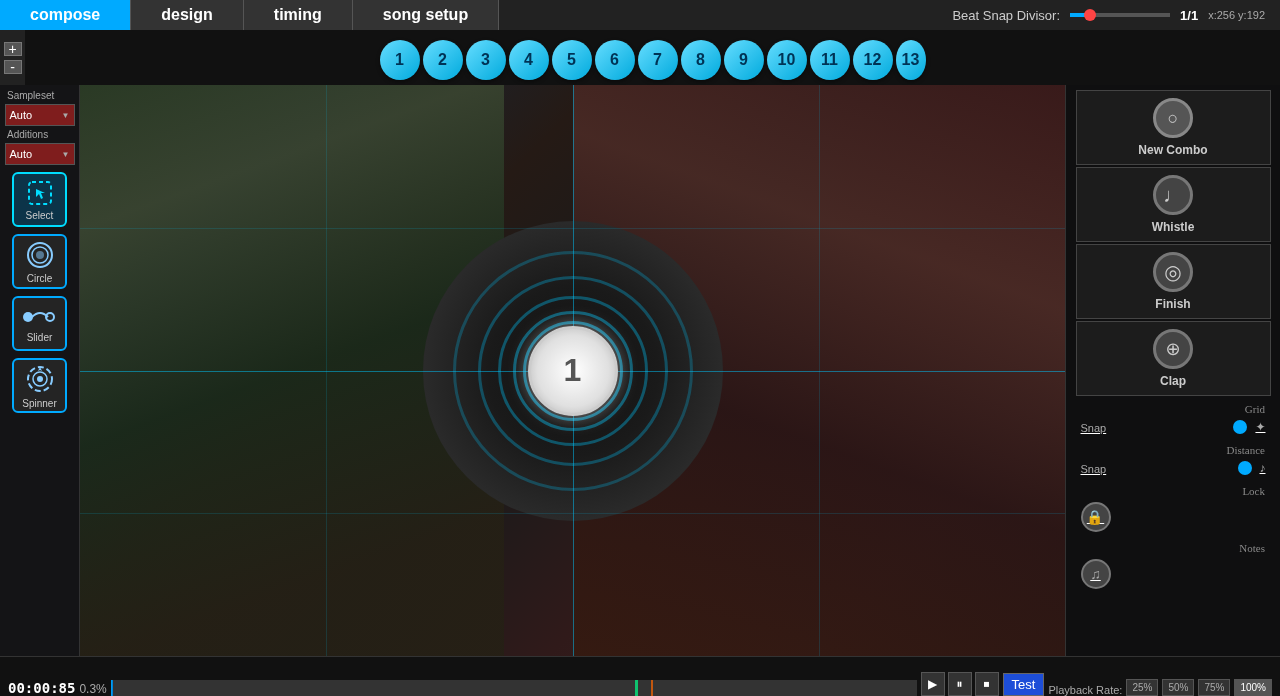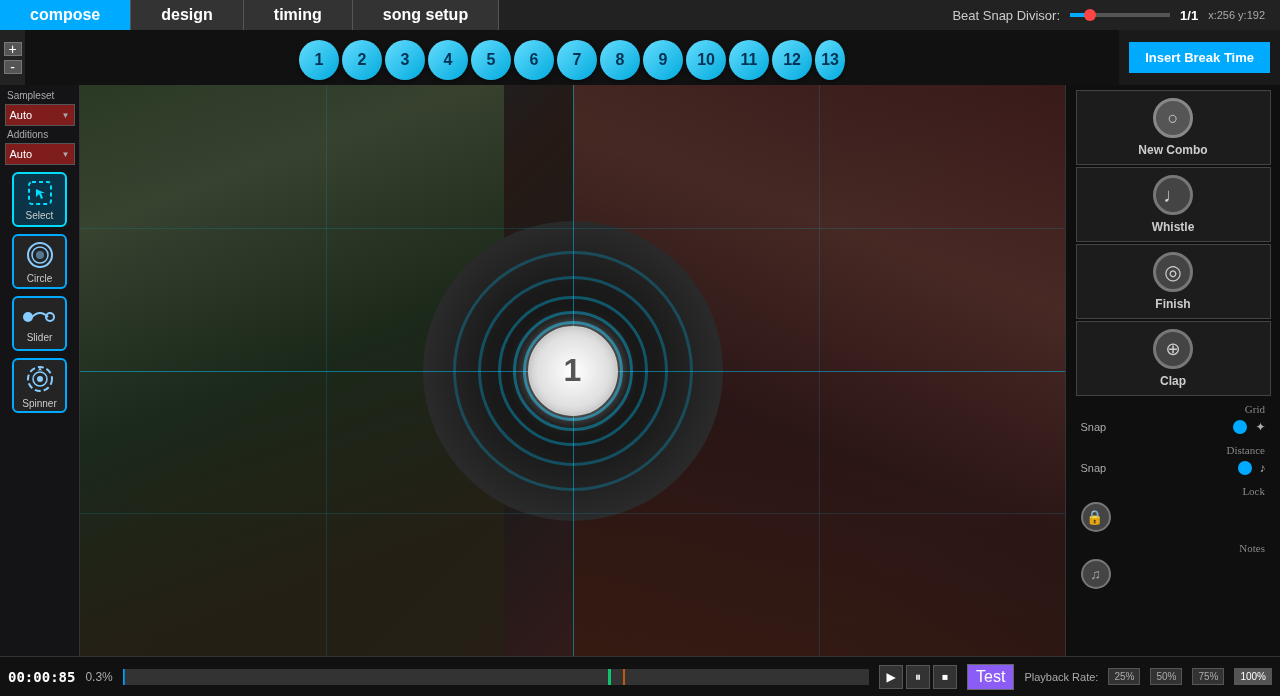--- a/index.html
+++ b/index.html
@@ -315,23 +315,24 @@
       font-size: 11px;
       color: #888;
       align-self: flex-end;
       margin-right: 10px;
       margin-top: 5px;
       font-family: Liberation Serif, serif;
     }
     .snap-row {
       width: 195px;
       display: flex;
-      align-items: center;
+      align-items: flex-end;
       justify-content: space-between;
       padding: 3px 5px;
+      text-decoration: underline;
     }
     .snap-label {
       font-size: 11px;
       color: #aaa;
     }
     .snap-radio-group {
       display: flex;
       gap: 8px;
       align-items: center;
     }
@@ -354,23 +355,23 @@
     }
 
     
     #bottom-bar {
       position: absolute;
       bottom: 0; left: 0; right: 0;
       height: 40px;
       background: #111;
       border-top: 1px solid #333;
       display: flex;
-      align-items: center;
+      align-items: flex-end;
       padding: 0 8px;
-      gap: 10px;
+      gap: 4px;
       z-index: 90;
     }
     .time-display {
       font-size: 14px;
       font-weight: bold;
       color: #fff;
       font-family: monospace;
     }
     .progress-pct {
       font-size: 12px;
@@ -399,25 +400,25 @@
       background: #333;
       border: 1px solid #555;
       display: flex;
       align-items: center;
       justify-content: center;
       cursor: pointer;
       font-size: 12px;
       color: #fff;
     }
     .test-btn {
-      background: #8b5cf6;
+      background: #1d4ed8;
       border: 1px solid #666;
       color: #fff;
       padding: 3px 8px;
-      font-size: 16px;
+      font-size: 13px;
       cursor: pointer;
     }
     .playback-rate-label {
       font-size: 11px;
       color: #aaa;
     }
     .rate-btn {
       background: #333;
       border: 1px solid #555;
       color: #aaa;
@@ -495,21 +496,20 @@
       <div class="beat-ball">6</div>
       <div class="beat-ball">7</div>
       <div class="beat-ball">8</div>
       <div class="beat-ball">9</div>
       <div class="beat-ball">10</div>
       <div class="beat-ball">11</div>
       <div class="beat-ball">12</div>
       <div class="beat-ball partial">13</div>
     </div>
   </div>
-  <button class="insert-break-btn">Insert Break Time</button>
 </div>
 
 <div id="left-sidebar">
   <span class="sample-label">Sampleset</span>
   <div class="dropdown">
     <span>Auto</span>
     <span class="dropdown-arrow">▼</span>
   </div>
   <span class="sample-label">Additions</span>
   <div class="dropdown">

